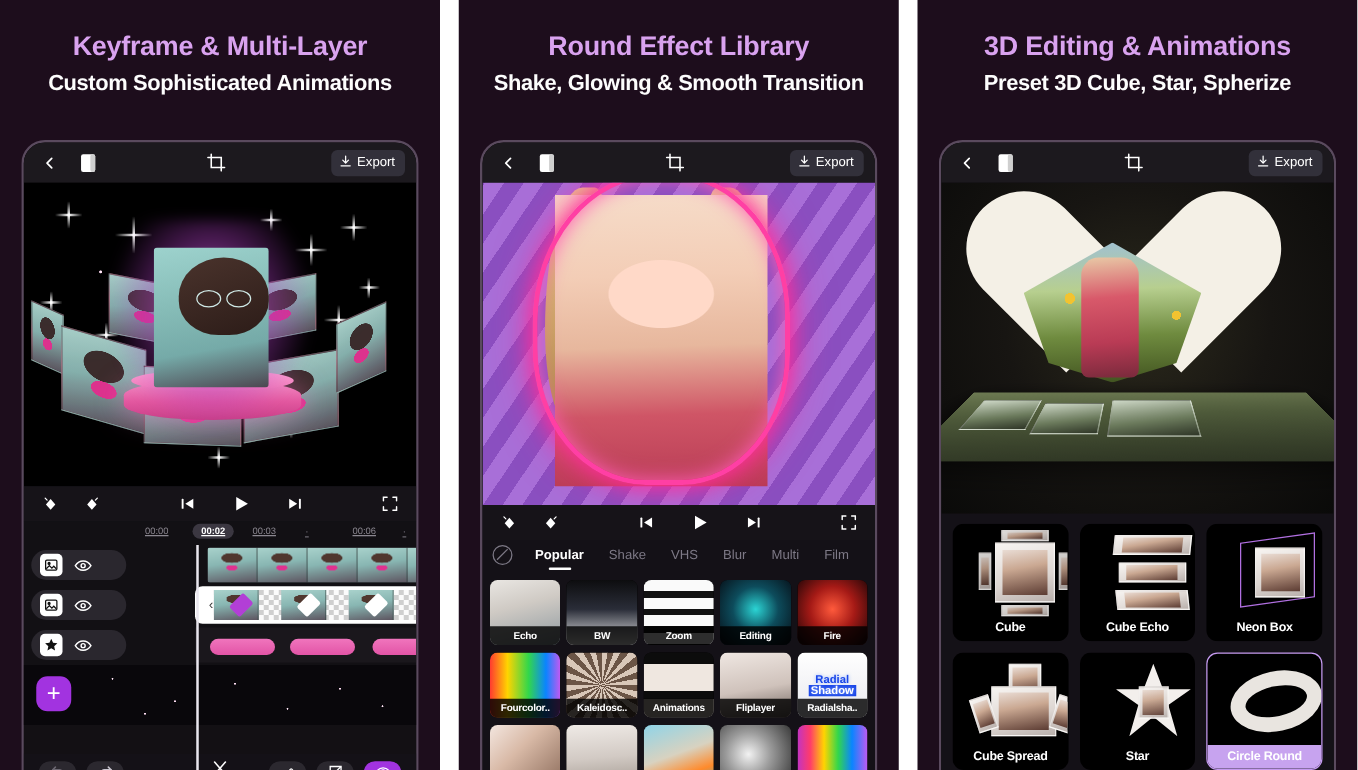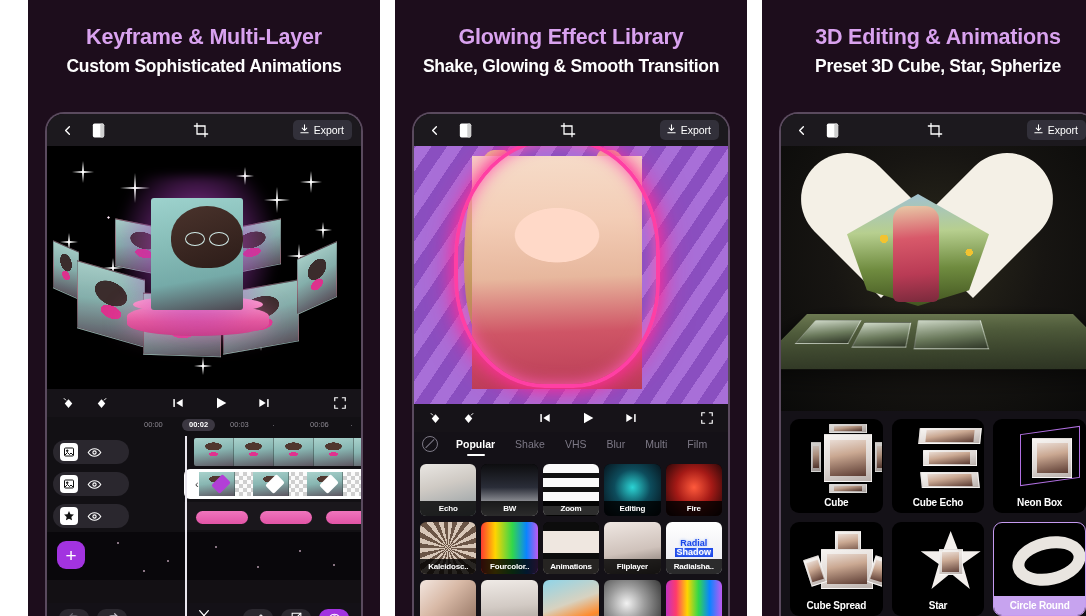--- a/index.html
+++ b/index.html
@@ -1,19 +1,19 @@
 <!DOCTYPE html>
 <html><head>
 <meta charset="utf-8">
 <style>
   * { box-sizing: border-box; margin:0; padding:0; }
   html,body { width:1086px; height:616px; overflow:hidden; background:#ffffff; }
   body { font-family:"Liberation Sans", sans-serif; }
 
-  .stage { position:relative; width:1086px; height:616px; display:flex; background:#fff;padding-left:28px; }
+  .stage { position:relative; width:1086px; height:616px; display:flex; background:#fff; }
 
   .panel {
     position:relative;
     width:352px;
     height:616px;
     background:#1d0d1c;
     overflow:hidden;
     flex:0 0 auto;
   }
   .gap { flex:0 0 auto; width:15px; height:616px; background:#ffffff; }
@@ -207,21 +207,21 @@
   .ctl { width:21px; height:21px; display:flex; align-items:center; justify-content:center; color:#fff; }
   .ctl-left { display:flex; gap:12px; }
   .ctl-mid { flex:1; display:flex; justify-content:center; gap:22px; align-items:center; }
   .ctl-right { display:flex; }
 
   
   .timeline { position:relative; height:auto; background:#121014; }
   .ruler { position:relative; height:19px; }
   .ruler-track { position:absolute; left:95px; right:0; top:0; height:19px; }
   .tick {
-    position:absolute; top:3px; font-size:7.5px; color:#8b8790; white-space:nowrap;
+    position:absolute; top:3px; font-size:7.5px; color:#8b8790; white-space:nowrap;text-decoration:underline;
   }
   .tick.dot { color:#6a666f; font-size:9px; }
   .tick.cur {
     background:#3b3741; color:#fff; font-weight:bold;
     border-radius:8px; padding:1.5px 7px; top:1.5px;
   }
   .tracks { position:relative; }
   .trow { position:relative; display:flex; align-items:center; height:32px; }
   .chip {
     position:absolute; left:6px; top:4px;
@@ -662,21 +662,21 @@
         </div>
 
       </div>
     </div>
   </div>
 
   <div class="gap"></div>
 
   <div class="panel">
     <div class="panel-head">
-      <div class="panel-title">Glowing Effect Library</div>
+      <div class="panel-title">Round Effect Library</div>
       <div class="panel-sub">Shake, Glowing &amp; Smooth Transition</div>
     </div>
 
     <div class="phone">
       <div class="phone-inner">
 
         <div class="appbar">
           <div class="ab-ico">
             <svg width="15" height="15" viewBox="0 0 24 24" fill="none" stroke="#fff" stroke-width="2.2" stroke-linecap="round" stroke-linejoin="round">
                 <polyline points="15 18 9 12 15 6"></polyline>
@@ -790,26 +790,26 @@
               </div>
               <div class="fx-item">
                 <div class="fx-thumb" style="background: radial-gradient(at 50% 45%, rgb(43, 212, 212) 0%, rgb(13, 76, 92) 45%, rgb(6, 10, 18) 100%);"></div>
                 <div class="fx-label">Editing</div>
               </div>
               <div class="fx-item">
                 <div class="fx-thumb" style="background: radial-gradient(at 50% 45%, rgb(255, 90, 60) 0%, rgb(165, 26, 22) 45%, rgb(20, 4, 6) 100%);"></div>
                 <div class="fx-label">Fire</div>
               </div>
               <div class="fx-item">
+                <div class="fx-thumb" style="background: linear-gradient(90deg, rgb(255, 59, 48), rgb(255, 212, 0) 25%, rgb(50, 215, 75) 55%, rgb(10, 132, 255) 80%, rgb(191, 90, 242) 100%);"></div>
+                <div class="fx-label">Fourcolor..</div>
+              </div>
+              <div class="fx-item">
                 <div class="fx-thumb" style="background: repeating-conic-gradient(rgb(216, 199, 184) 0deg, rgb(216, 199, 184) 10deg, rgb(107, 85, 70) 10deg, rgb(107, 85, 70) 20deg);"></div>
                 <div class="fx-label">Kaleidosc..</div>
-              </div>
-              <div class="fx-item">
-                <div class="fx-thumb" style="background: linear-gradient(90deg, rgb(255, 59, 48), rgb(255, 212, 0) 25%, rgb(50, 215, 75) 55%, rgb(10, 132, 255) 80%, rgb(191, 90, 242) 100%);"></div>
-                <div class="fx-label">Fourcolor..</div>
               </div>
               <div class="fx-item">
                 <div class="fx-thumb" style="background: linear-gradient(rgb(12, 12, 12) 0px, rgb(12, 12, 12) 18%, rgb(239, 231, 224) 18%, rgb(239, 231, 224) 60%, rgb(12, 12, 12) 60%, rgb(12, 12, 12) 72%, rgb(207, 198, 190) 72%, rgb(207, 198, 190) 100%);"></div>
                 <div class="fx-label">Animations</div>
               </div>
               <div class="fx-item">
                 <div class="fx-thumb" style="background: linear-gradient(170deg, rgb(239, 231, 226) 0%, rgb(207, 194, 187) 55%, rgb(109, 98, 92) 100%);"></div>
                 <div class="fx-label">Fliplayer</div>
               </div>
               <div class="fx-item">

